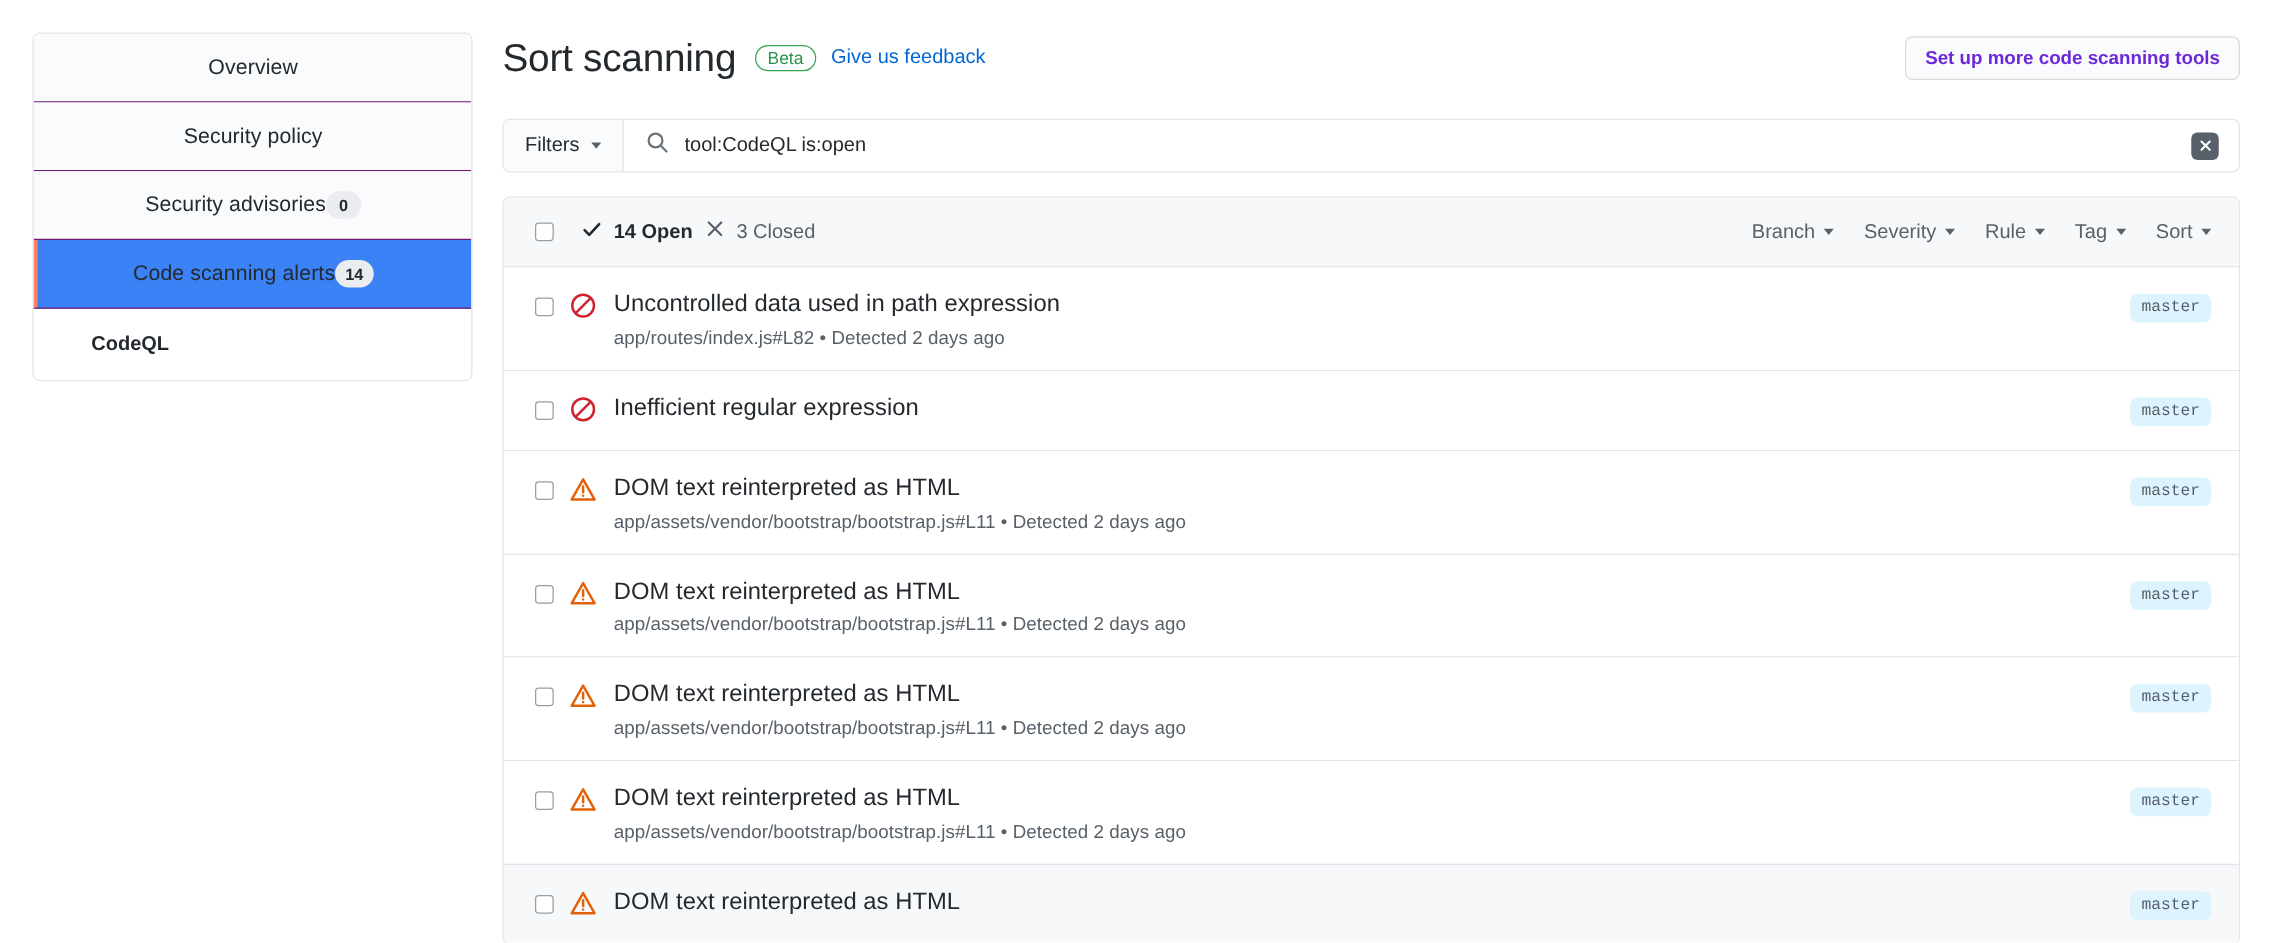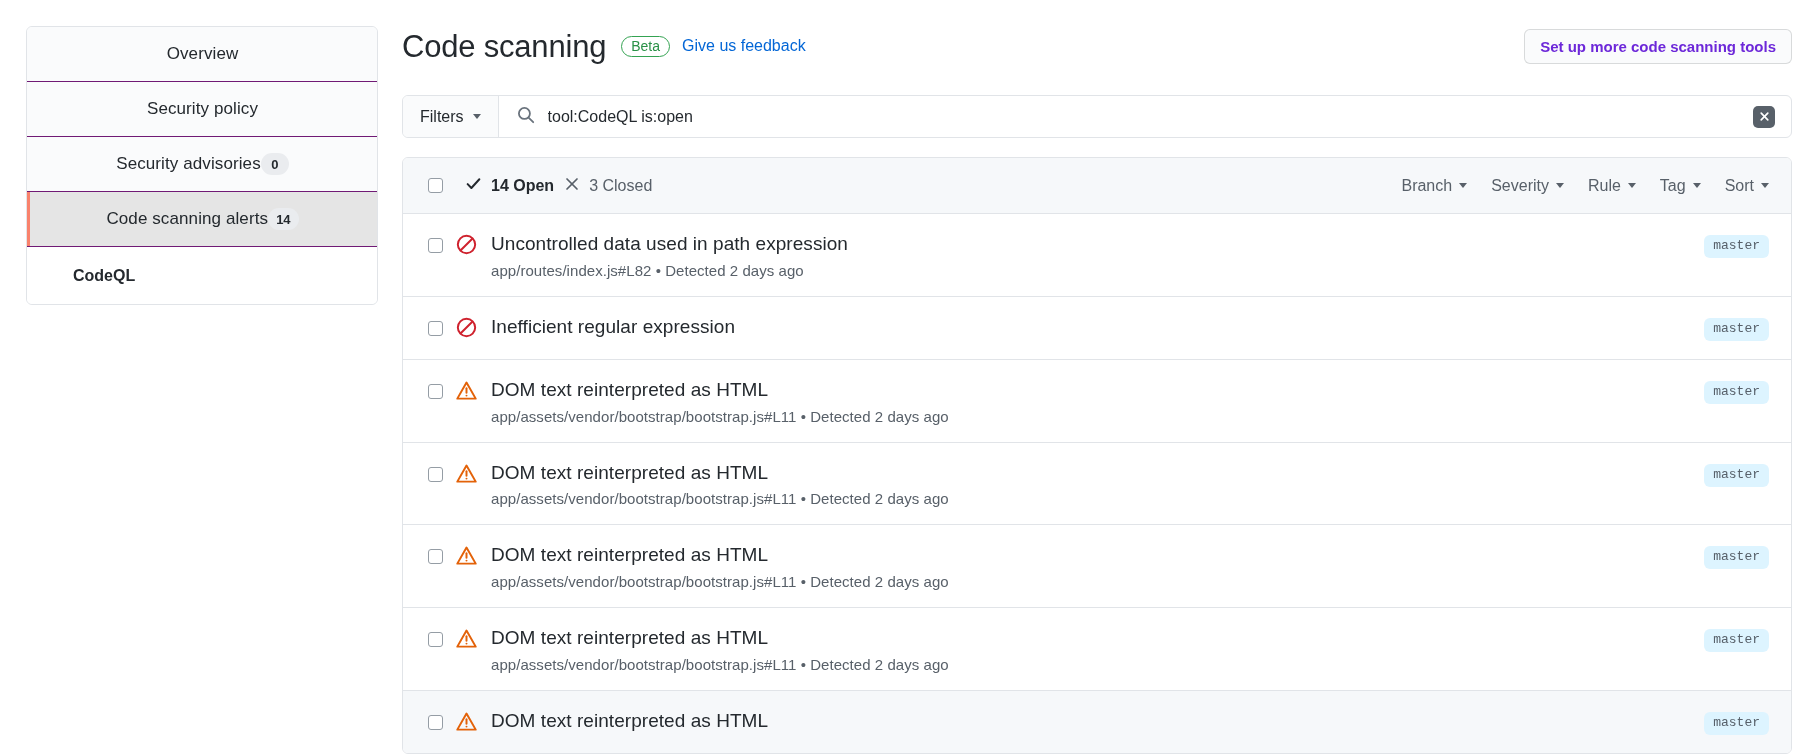--- a/index.html
+++ b/index.html
@@ -46,21 +46,21 @@
     background: #fafbfc;
     cursor: pointer;
   }
   .side-item:last-child { border-bottom: none; }
   .side-item-label {
     font-size: 17px;
     color: #24292e;
     letter-spacing: .1px;
   }
   .side-item.selected {
-    background: #e5e5e5;
+    background: #3b82f6;
   }
   .side-item.selected::before {
     content: "";
     position: absolute;
     left: 0; top: 0; bottom: 0;
     width: 3px;
     background: #f9826c;
   }
   .side-counter {
     min-width: 28px;
@@ -326,21 +326,21 @@
         </div>
         <div class="side-sub">
           <span class="side-sub-label">CodeQL</span>
         </div>
       </nav>
   </div>
 
   <div class="main">
 
     <div class="header-row">
-      <h1 class="page-title">Code scanning</h1>
+      <h1 class="page-title">Sort scanning</h1>
       <span class="beta-badge">Beta</span>
       <a class="feedback-link">Give us feedback</a>
       <span class="spacer"></span>
       <button class="setup-btn">Set up more code scanning tools</button>
     </div>
 
     <div class="search-bar">
       <div class="filters-btn">
         <span>Filters</span>
         <span class="caret"></span>

